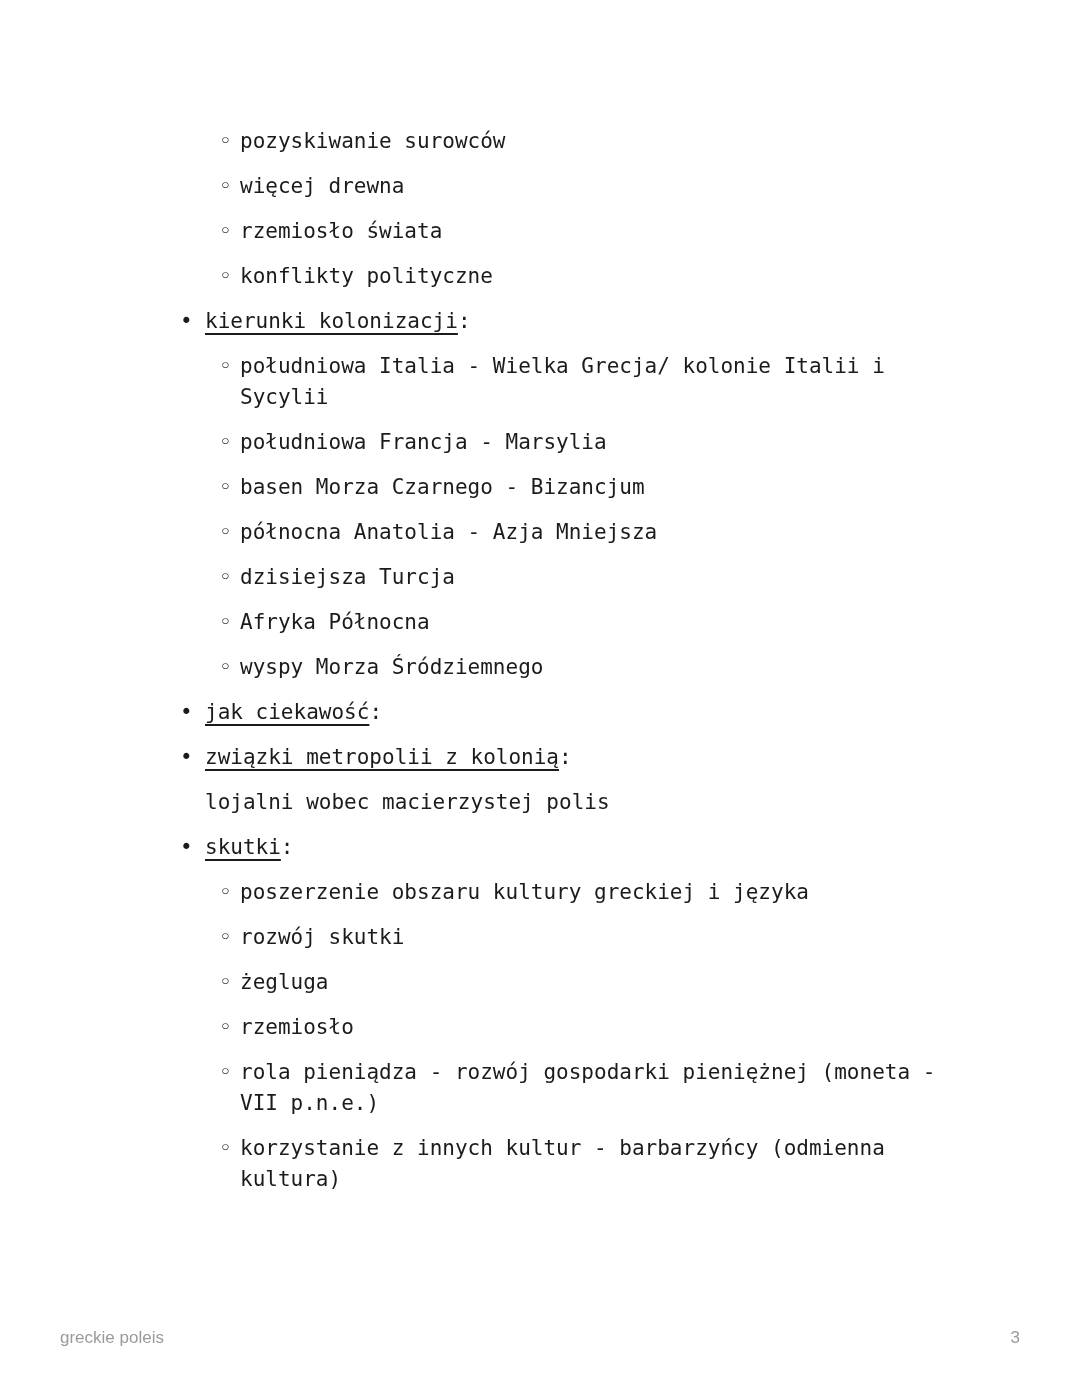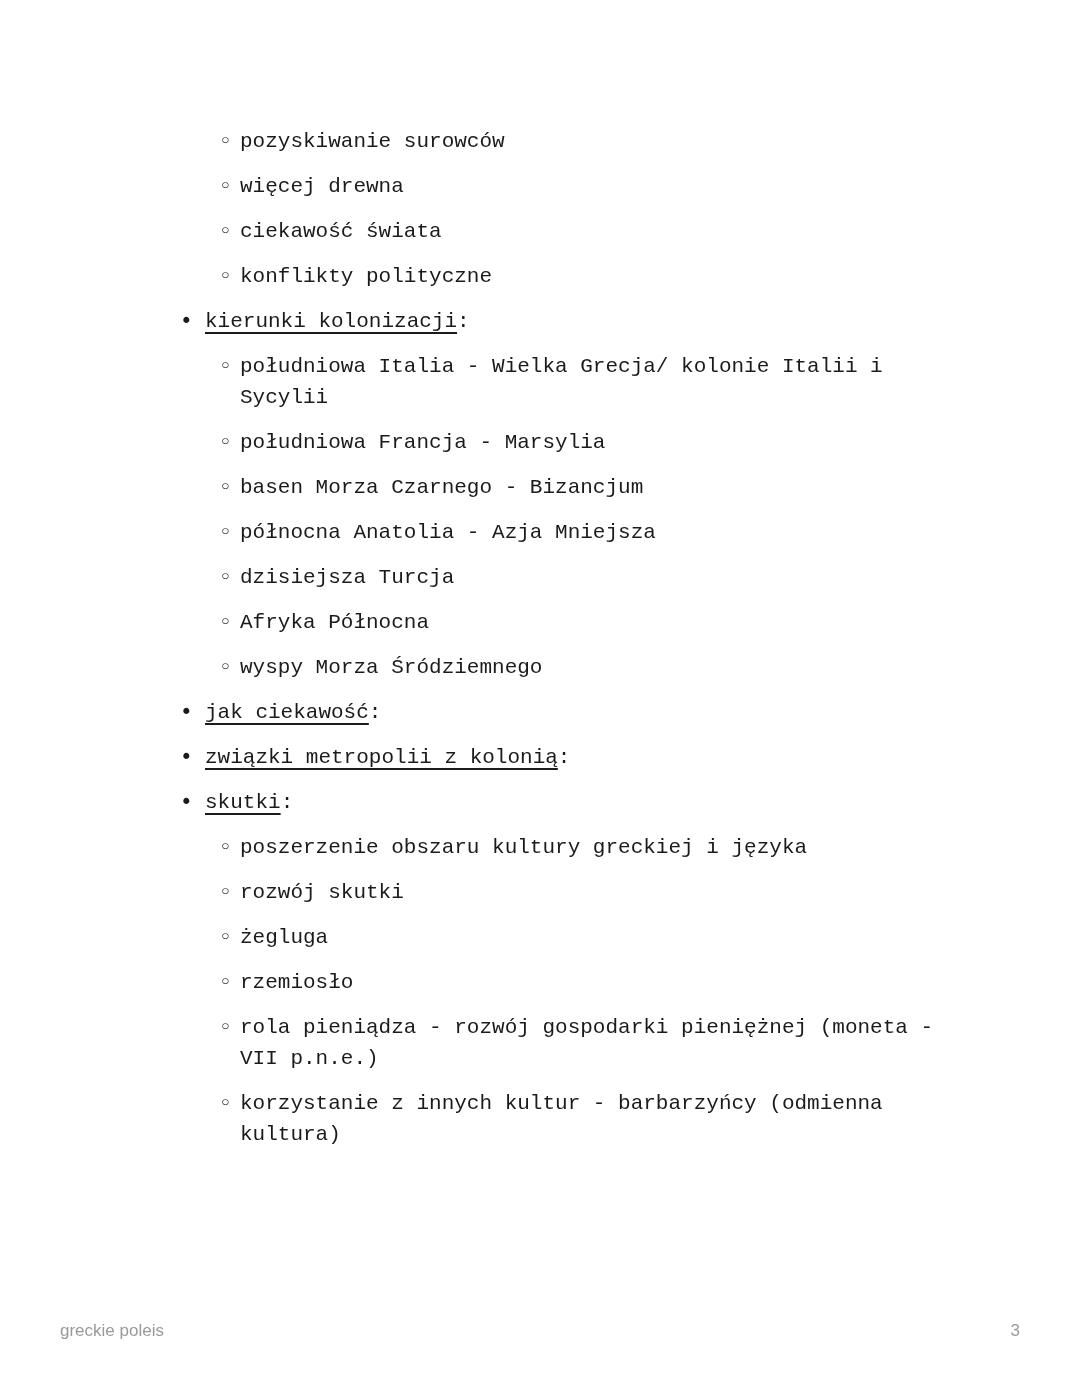--- a/index.html
+++ b/index.html
@@ -43,33 +43,32 @@
   }
   .item.sub .bullet {
     width: 21px;
   }
   .item.para {
     padding-left: 25px;
   }
   .item .text {
     flex: 1 1 auto;
     min-width: 0;
-    font-family: Liberation Mono, monospace;
   }
   .underlined {
     text-decoration: underline;
     text-decoration-thickness: 1.5px;
     text-underline-offset: 5px;
     margin-top: 23px;
   }
   .footer {
     position: absolute;
     left: 60px;
     right: 60px;
-    bottom: 56px;
+    bottom: 49px;
     display: flex;
     justify-content: space-between;
     align-items: baseline;
     font-family: "Liberation Sans", sans-serif;
     font-size: 17px;
     color: #9a9a9a;
   }
 </style>
 </head>
 <body>
@@ -78,21 +77,21 @@
     <div class="item sub">
       <span class="bullet">◦</span>
       <span class="text">pozyskiwanie surowców</span>
     </div>
     <div class="item sub">
       <span class="bullet">◦</span>
       <span class="text">więcej drewna</span>
     </div>
     <div class="item sub">
       <span class="bullet">◦</span>
-      <span class="text">ciekawość świata</span>
+      <span class="text">rzemiosło świata</span>
     </div>
     <div class="item sub">
       <span class="bullet">◦</span>
       <span class="text">konflikty polityczne</span>
     </div>
     <div class="item heading">
       <span class="bullet">•</span>
       <span class="text"><span class="underlined">kierunki kolonizacji</span>:</span>
     </div>
     <div class="item sub">
@@ -124,20 +123,23 @@
       <span class="text">wyspy Morza Śródziemnego</span>
     </div>
     <div class="item heading">
       <span class="bullet">•</span>
       <span class="text"><span class="underlined">jak ciekawość</span>:</span>
     </div>
     <div class="item heading">
       <span class="bullet">•</span>
       <span class="text"><span class="underlined">związki metropolii z kolonią</span>:</span>
     </div>
+    <div class="item para">
+      <span class="text">lojalni wobec macierzystej polis</span>
+    </div>
     <div class="item heading">
       <span class="bullet">•</span>
       <span class="text"><span class="underlined">skutki</span>:</span>
     </div>
     <div class="item sub">
       <span class="bullet">◦</span>
       <span class="text">poszerzenie obszaru kultury greckiej i języka</span>
     </div>
     <div class="item sub">
       <span class="bullet">◦</span>

